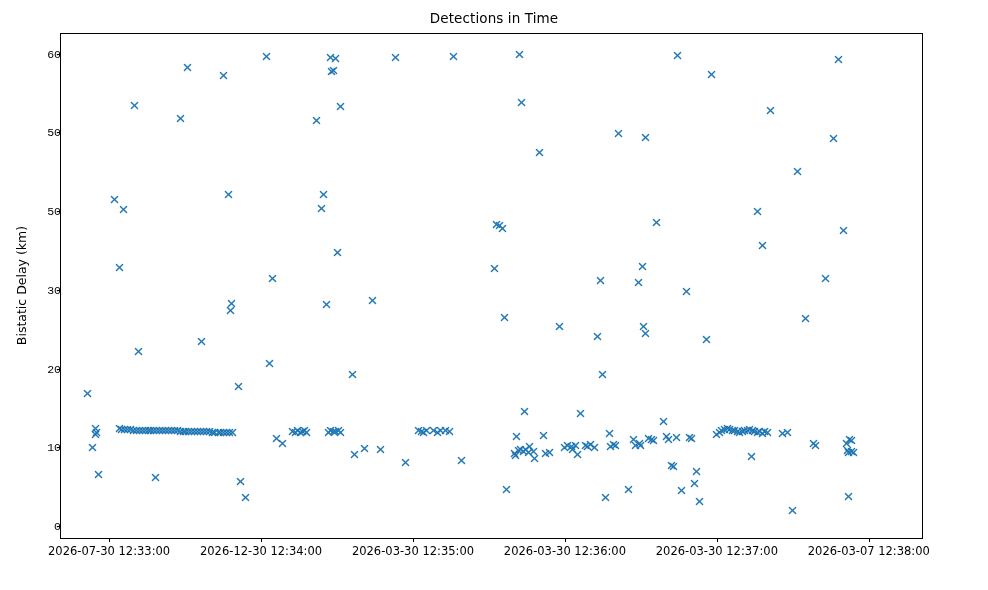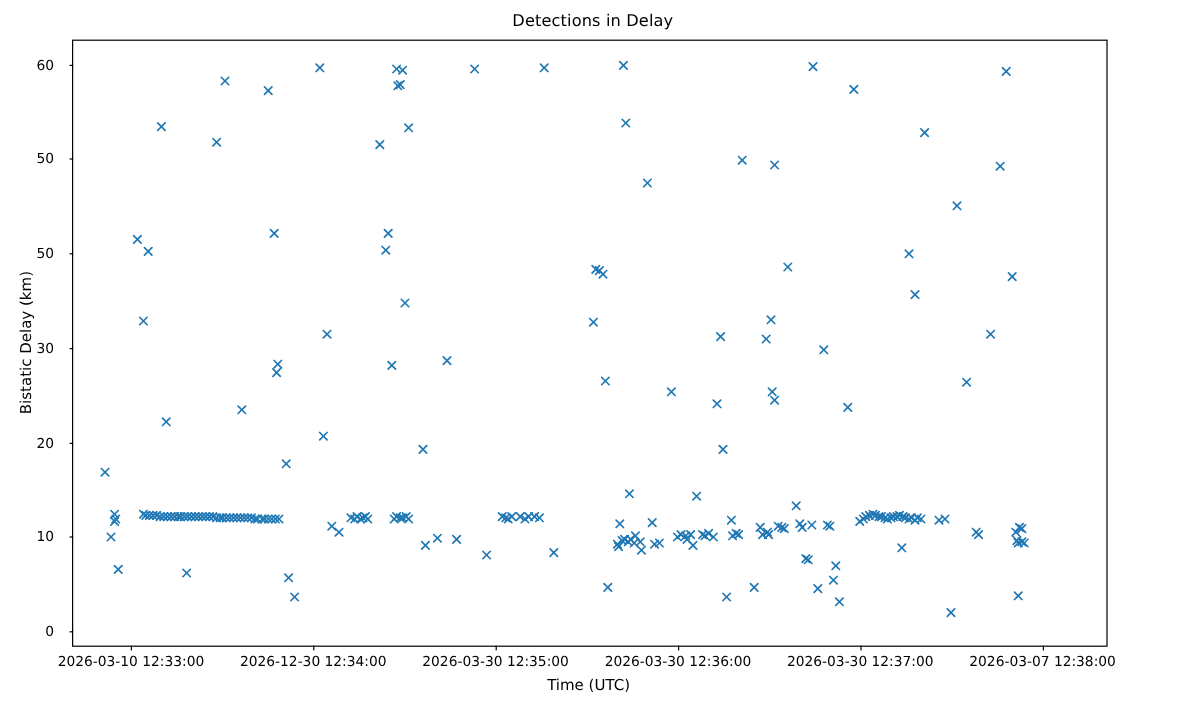--- a/index.html
+++ b/index.html
@@ -58,25 +58,26 @@
   .ytick {
     position: absolute;
     left: -3.5px;
     width: 3.5px;
     height: 1px;
     background: #000000;
   }
   .ytick-label {
     position: absolute;
     right: 100%;
-    margin-right: 16px;
+    margin-right: 0;
     transform: translateY(-50%);
     font-size: 11.5px;
     color: #000000;
     white-space: nowrap;
+    font-family: Liberation Mono, monospace;
   }
   
   .xtick {
     position: absolute;
     top: 100%;
     width: 1px;
     height: 3.5px;
     background: #000000;
   }
   .xtick-label {
@@ -112,21 +113,21 @@
     text-align: center;
     font-size: 12.5px;
     color: #000000;
   }
 </style>
 </head>
 <body>
 
 <div id="figure">
 
-  <div id="title">Detections in Delay</div>
+  <div id="title">Detections in Time</div>
 
   <div id="ylabel">
     <span>Bistatic Delay (km)</span>
   </div>
 
   <div id="axes">
     <div id="plot-canvas">
         <div class="marker" style="left: 26.3365px; top: 359.1px;">
           <svg width="9" height="9" viewBox="0 0 9 9">
             <line x1="1.4" y1="1.4" x2="7.6" y2="7.6" stroke="#1f77b4" stroke-width="1.4" stroke-linecap="round"></line>
@@ -1501,29 +1502,28 @@
         <div class="ytick-label" style="top: 255.938px;">30</div>
         <div class="ytick" style="top: 177.188px;"></div>
         <div class="ytick-label" style="top: 177.188px;">50</div>
         <div class="ytick" style="top: 98.4375px;"></div>
         <div class="ytick-label" style="top: 98.4375px;">50</div>
         <div class="ytick" style="top: 19.6875px;"></div>
         <div class="ytick-label" style="top: 19.6875px;">60</div>
       </div>
     <div id="x-ticks">
         <div class="xtick" style="left: 48.1147px;"></div>
-        <div class="xtick-label" style="left: 48.1147px;">2026-03-10 12:33:00</div>
+        <div class="xtick-label" style="left: 48.1147px;">2026-07-30 12:33:00</div>
         <div class="xtick" style="left: 200.056px;"></div>
         <div class="xtick-label" style="left: 200.056px;">2026-12-30 12:34:00</div>
         <div class="xtick" style="left: 351.997px;"></div>
         <div class="xtick-label" style="left: 351.997px;">2026-03-30 12:35:00</div>
         <div class="xtick" style="left: 503.938px;"></div>
         <div class="xtick-label" style="left: 503.938px;">2026-03-30 12:36:00</div>
         <div class="xtick" style="left: 655.879px;"></div>
         <div class="xtick-label" style="left: 655.879px;">2026-03-30 12:37:00</div>
         <div class="xtick" style="left: 807.821px;"></div>
         <div class="xtick-label" style="left: 807.821px;">2026-03-07 12:38:00</div>
       </div>
   </div>
 
-  <div id="xlabel">Time (UTC)</div>
 
 </div>
 
 </body></html>

